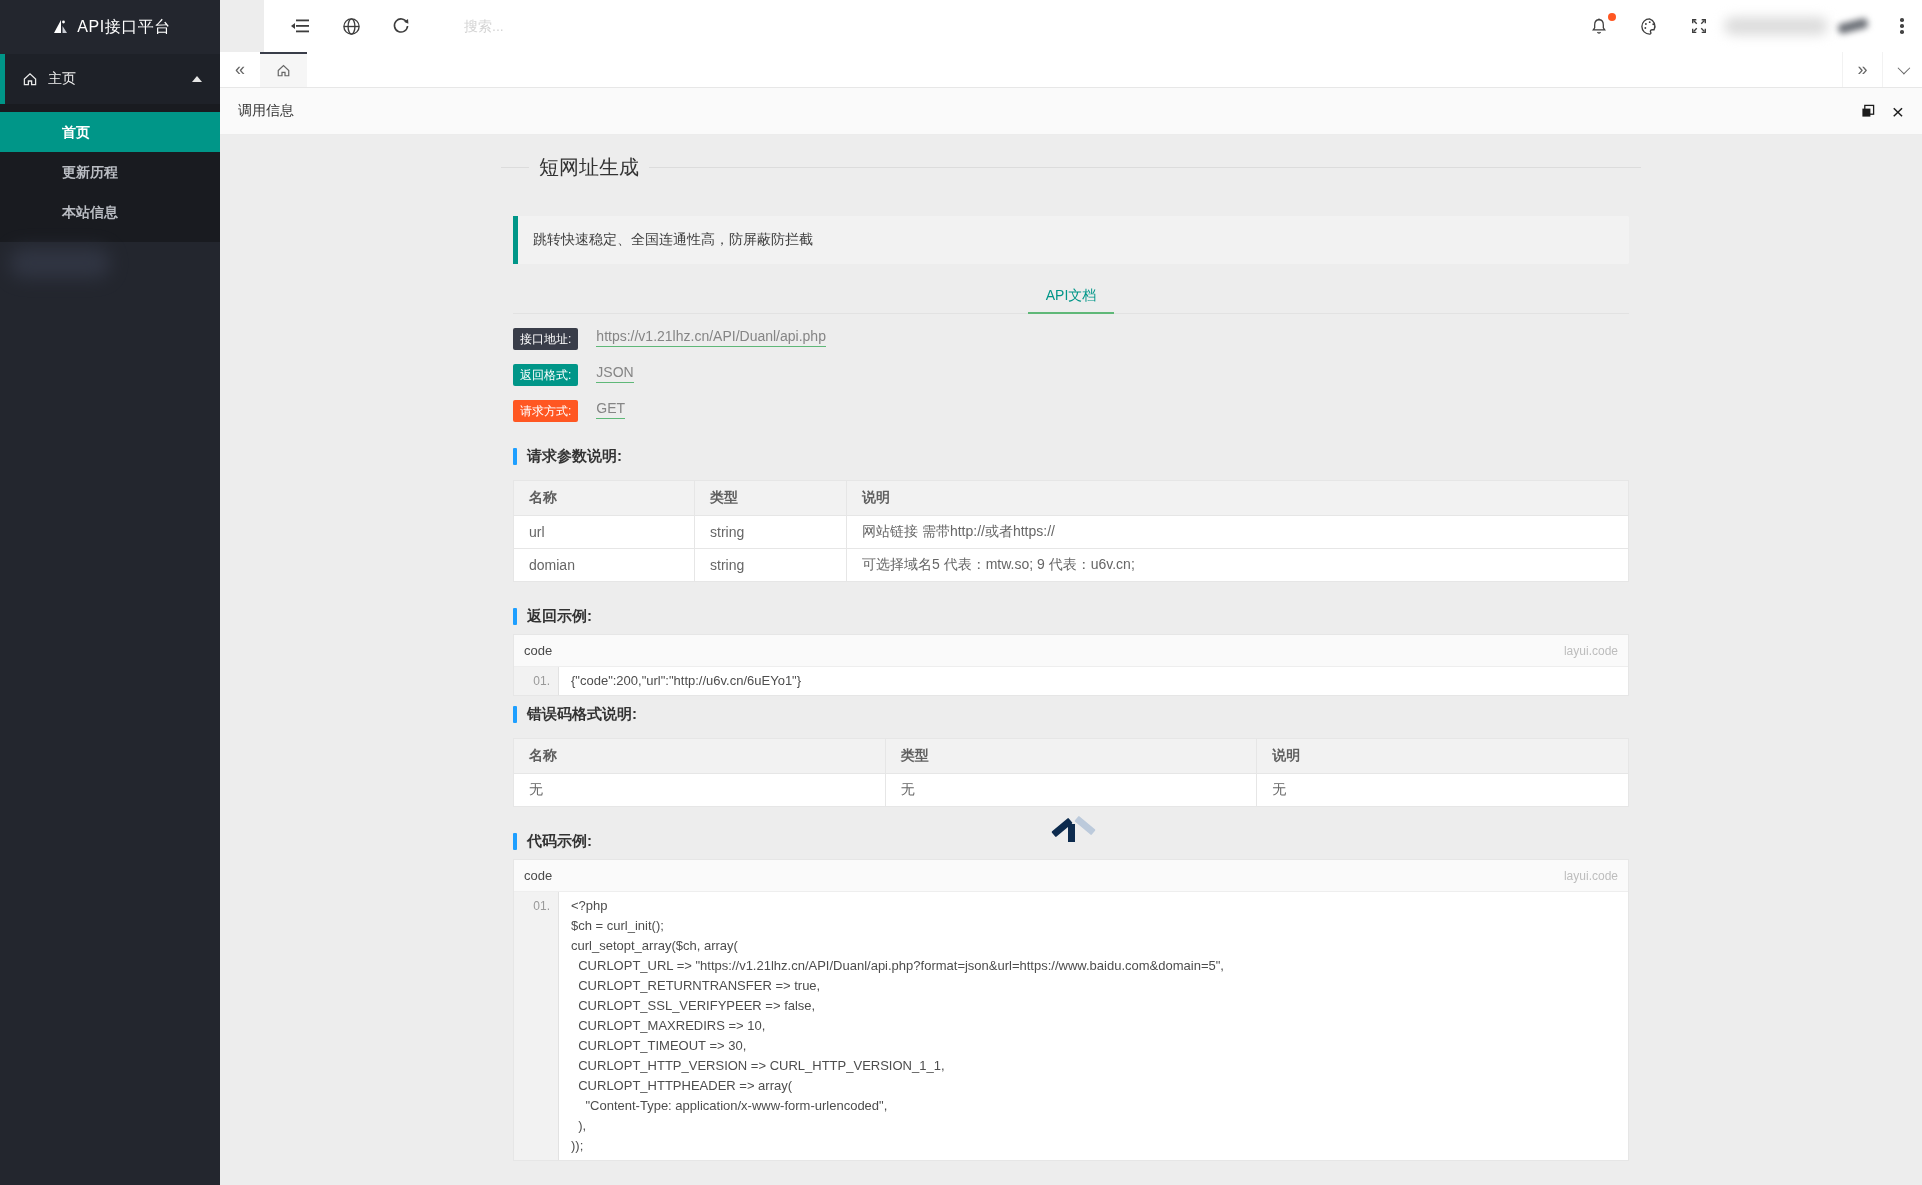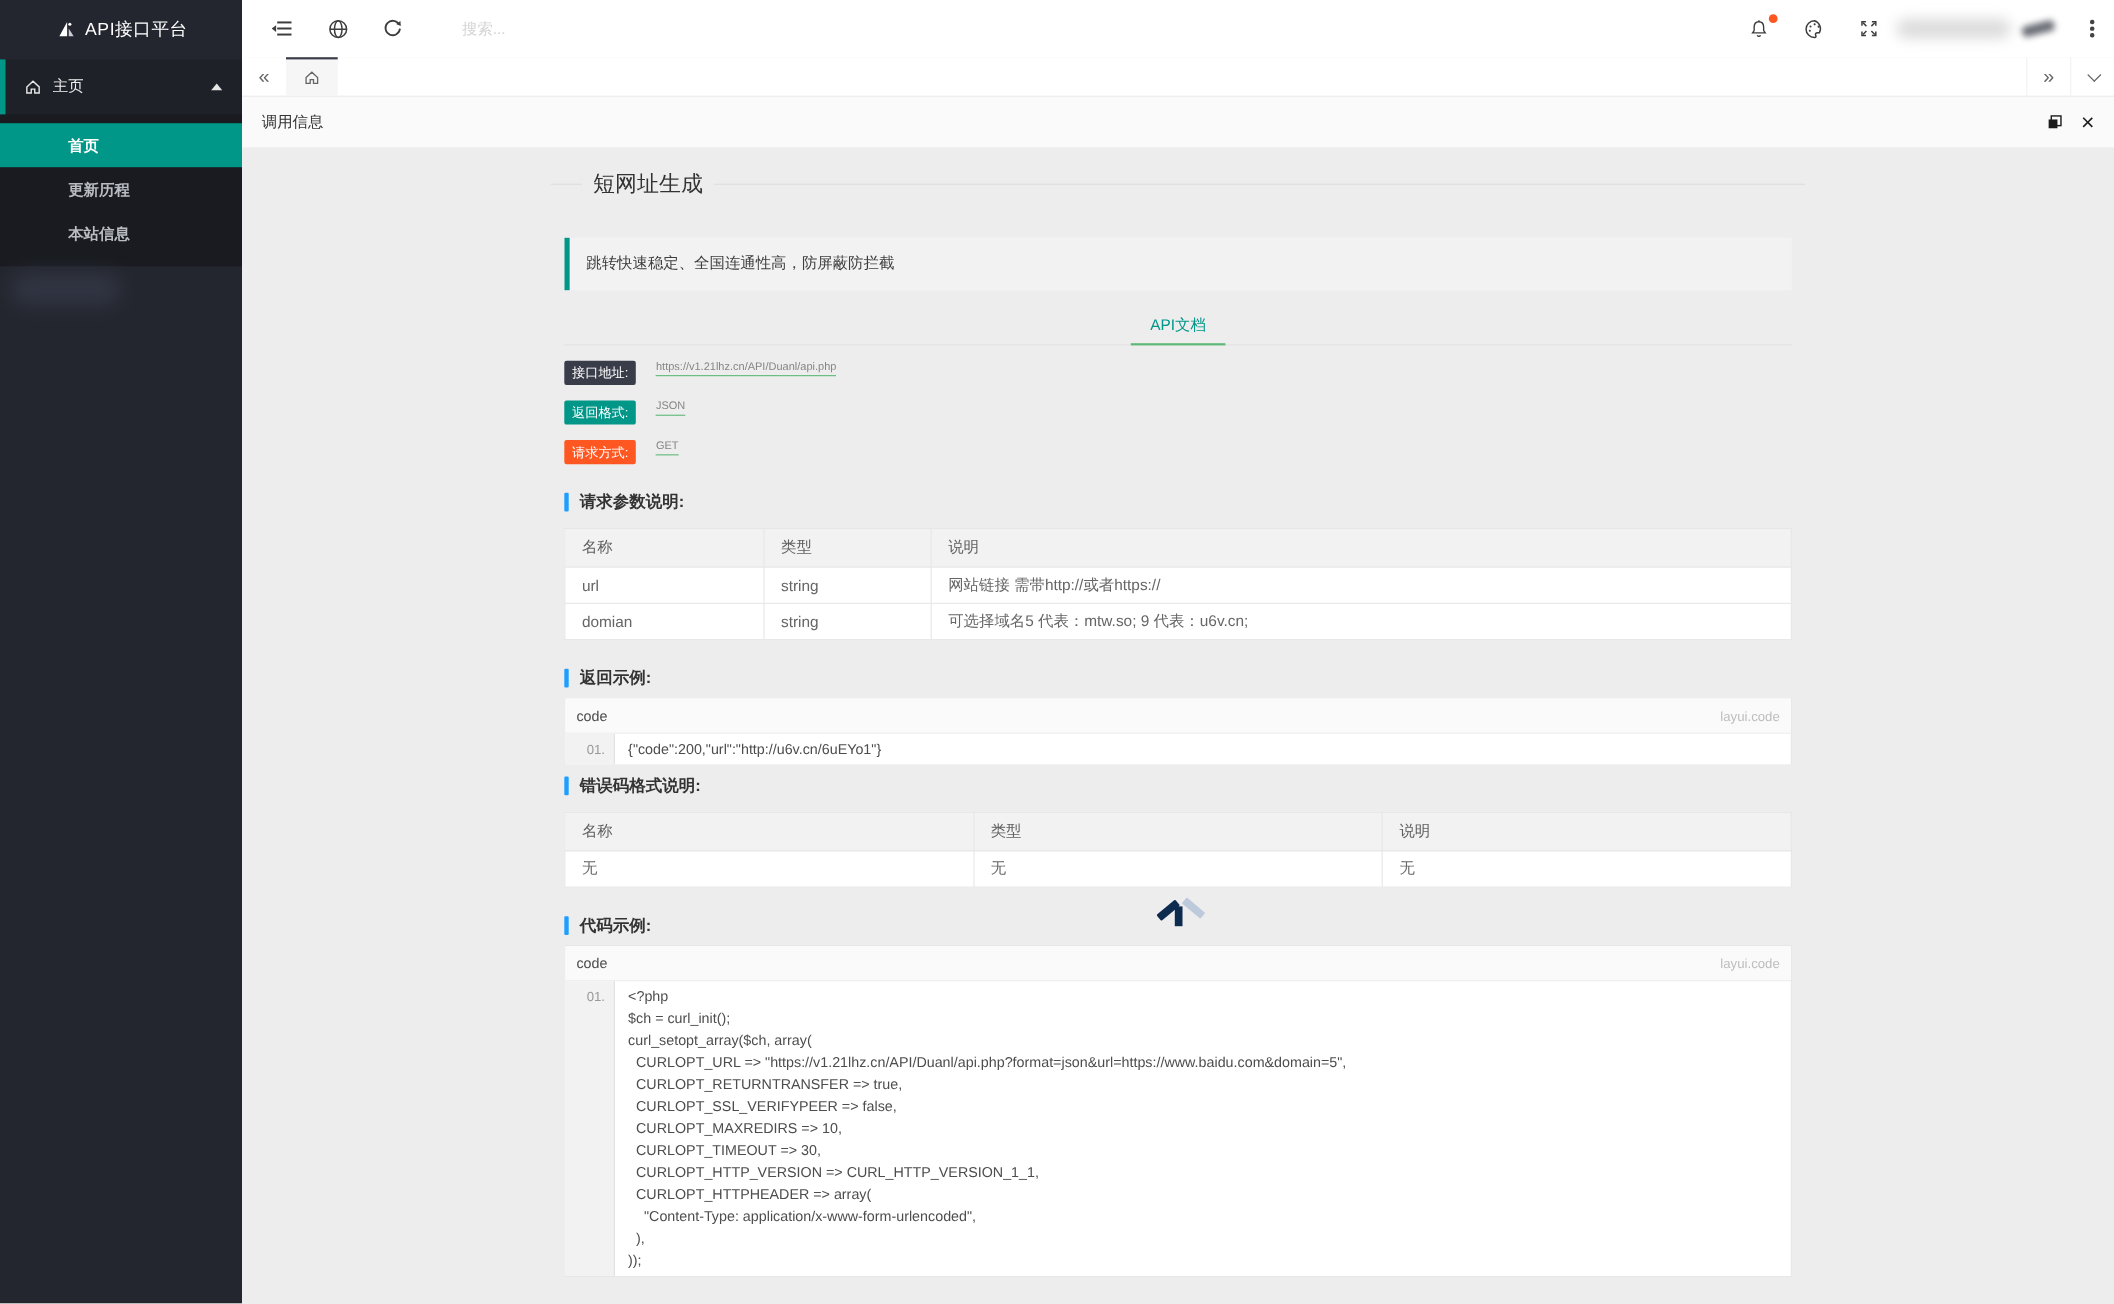--- a/index.html
+++ b/index.html
@@ -22,21 +22,21 @@
   .submenu { background:#191B20; padding:8px 0 10px; }
   .submenu .item { height:40px; line-height:40px; padding-left:62px; font-size:14px;
                    color:#b9bcc2; cursor:pointer;font-weight:bold; }
   .submenu .item.active { background:#009688; color:#fff; }
   .side-blur { position:absolute; left:10px; top:248px; width:100px; height:30px; background:#343948;
                border-radius:14px; filter:blur(9px); opacity:.8; }
 
   
   .main { flex:1; display:flex; flex-direction:column; min-width:0; }
 
-  .topbar { height:52px; background:#fff; display:flex; align-items:center; flex:none; }
+  .topbar { height:52px; background:#fff; display:flex; align-items:center; flex:none;margin-left:44px; }
   .tb-icon { width:50px; height:52px; display:flex; align-items:center; justify-content:center;
              cursor:pointer; color:#3d3d3d; position:relative; }
   .search { margin-left:38px; border:none; outline:none; font-size:14px; color:#666; width:300px; }
   .search::placeholder { color:#d4d4d4; }
   .tb-right { margin-left:auto; display:flex; align-items:center; }
   .dot { position:absolute; top:13px; right:8px; width:8px; height:8px; border-radius:50%;
          background:#FF5722; }
   .blur-name { width:104px; height:18px; background:#dcdcdc; border-radius:9px; filter:blur(6px); }
   .blur-wing { width:30px; height:10px; background:#6b6f76; border-radius:4px; filter:blur(3px);
                transform:rotate(-14deg); margin:0 14px 0 10px; }
@@ -74,32 +74,32 @@
   .tabhead { margin-top:12px; height:38px; border-bottom:1px solid #e2e2e2; text-align:center; }
   .tabhead .t { display:inline-block; height:38px; line-height:38px; padding:0 18px; font-size:14px;
                 color:#009688; border-bottom:2px solid #5FB878; cursor:pointer; }
 
   .fields { margin-top:14px; }
   .frow { display:flex; align-items:flex-start; height:22px; margin-bottom:14px; }
   .badge { display:inline-block; height:22px; line-height:22px; padding:0 7px; border-radius:2px;
            color:#fff; font-size:12px; flex:none; }
   .badge.dark { background:#393D49; } .badge.green { background:#009688; }
   .badge.red { background:#FF5722; } .badge.blue { background:#1E9FFF; }
-  .fval { margin-left:18px; font-size:10px; color:#858585; border-bottom:1px solid #5FB878;
+  .fval { margin-left:18px; font-size:14px; color:#858585; border-bottom:1px solid #5FB878;
           padding-bottom:2px; cursor:pointer; text-decoration:none; }
 
   .sec-h { display:flex; align-items:center; margin:24px 0 0; height:20px; }
   .sec-h.tight { margin-top:8px; }
   .sec-bar { width:4px; height:17px; background:#1E9FFF; border-radius:1px; margin-right:10px; }
   .sec-txt { font-size:15px; font-weight:bold; color:#333; }
 
   table.grid { width:100%; border-collapse:collapse; margin-top:14px; background:#fff; }
   table.grid th, table.grid td { border:1px solid #e6e6e6; font-weight:normal; text-align:left;
             font-size:14px; color:#666; padding:7px 15px; }
-  table.grid th { background:#f2f2f2; color:#5f5f5f; padding:8px 15px; }
+  table.grid th { background:#f2f2f2; color:#5f5f5f; padding:8px 15px;font-weight:bold; }
   table.p-col1 { table-layout:fixed; }
   .w1 { width:181px; } .w2 { width:152px; }
   .e1 { width:33.33%; } .e2 { width:33.33%; }
 
   .codebox { margin-top:8px; border:1px solid #e6e6e6; background:#fff; }
   .code-cap { height:32px; background:#fafafa; border-bottom:1px solid #eee; display:flex;
               align-items:center; padding:0 10px;gap:29px; }
   .code-cap .c { font-size:13px; color:#4a4a4a; }
   .code-cap .b { margin-left:auto; font-size:12px; color:#bdbdbd; }
   .code-body { display:flex; }

